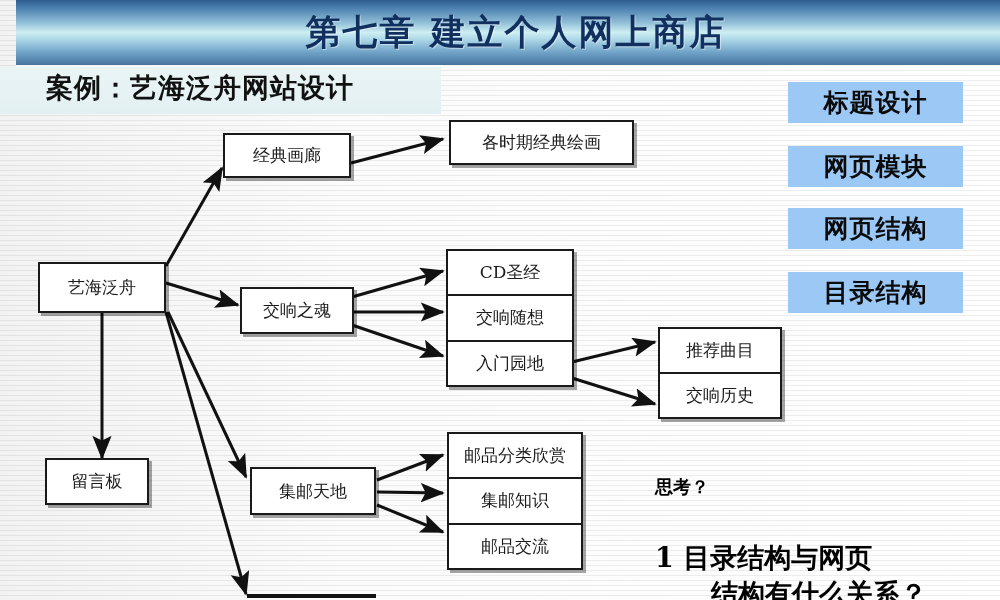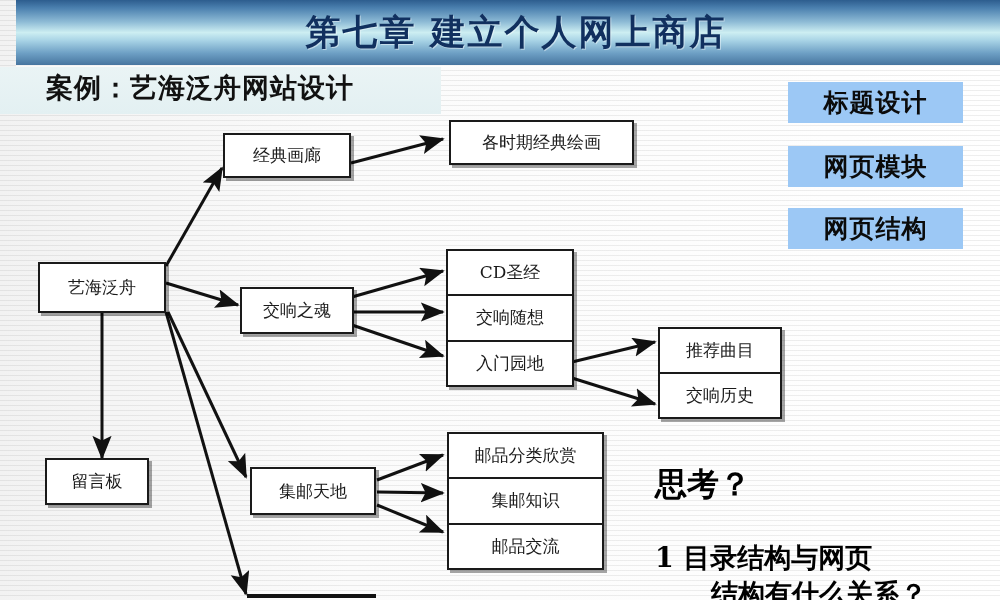--- a/index.html
+++ b/index.html
@@ -92,39 +92,40 @@
 
   
   #arrows{position:absolute;left:0;top:0;width:1000px;height:600px;pointer-events:none;}
 
   
   #question{
     position:absolute;left:655px;top:470px;width:345px;
     font-family:"DejaVu Serif","Liberation Serif",serif;
     font-weight:bold;color:#000000;
   }
-  #q-head{font-size:32px;line-height:34px;font-family:Liberation Mono, monospace;}
+  #q-head{font-size:18px;line-height:34px;}
   #q-l1{font-size:27px;line-height:36px;margin-top:36px;}
   #q-l2{font-size:27px;line-height:36px;padding-left:56px;}
 </style>
 </head>
 <body>
 
 <div id="slide">
 
   <div id="titlebar">
     <div class="tbtext">第七章  建立个人网上商店</div>
   </div>
 
   <div id="subtitle-box"></div>
   <div id="subtitle-text">案例：艺海泛舟网站设计</div>
 
   <div class="navbtn" style="top:82px">标题设计</div>
   <div class="navbtn" style="top:146px">网页模块</div>
   <div class="navbtn" style="top:208px">网页结构</div>
+  <div class="navbtn" style="top:272px">目录结构</div>
 
   <svg id="arrows" viewBox="0 0 1000 600" xmlns="http://www.w3.org/2000/svg">
     <defs>
       <marker id="ah" markerWidth="9" markerHeight="9" refX="7.4" refY="3.2" orient="auto" markerUnits="strokeWidth">
         <path d="M0,0 L8,3.2 L0,6.4 L1.6,3.2 z" fill="#111111"></path>
       </marker>
     </defs>
     <g stroke="#111111" stroke-width="3" fill="none" marker-end="url(#ah)">
 
       <path d="M166,266 L222,168"></path>
@@ -177,21 +178,21 @@
     <div class="cell">CD圣经</div>
     <div class="cell">交响随想</div>
     <div class="cell">入门园地</div>
   </div>
 
   <div class="stack" style="left:658px;top:327px;width:124px;height:92px">
     <div class="cell">推荐曲目</div>
     <div class="cell">交响历史</div>
   </div>
 
-  <div class="stack" style="left:447px;top:432px;width:157px;height:138px">
+  <div class="stack" style="left:447px;top:432px;width:136px;height:138px">
     <div class="cell">邮品分类欣赏</div>
     <div class="cell">集邮知识</div>
     <div class="cell">邮品交流</div>
   </div>
 
   <div id="question">
     <div id="q-head">思考？</div>
     <div id="q-l1">1  目录结构与网页</div>
     <div id="q-l2">结构有什么关系？</div>
   </div>

